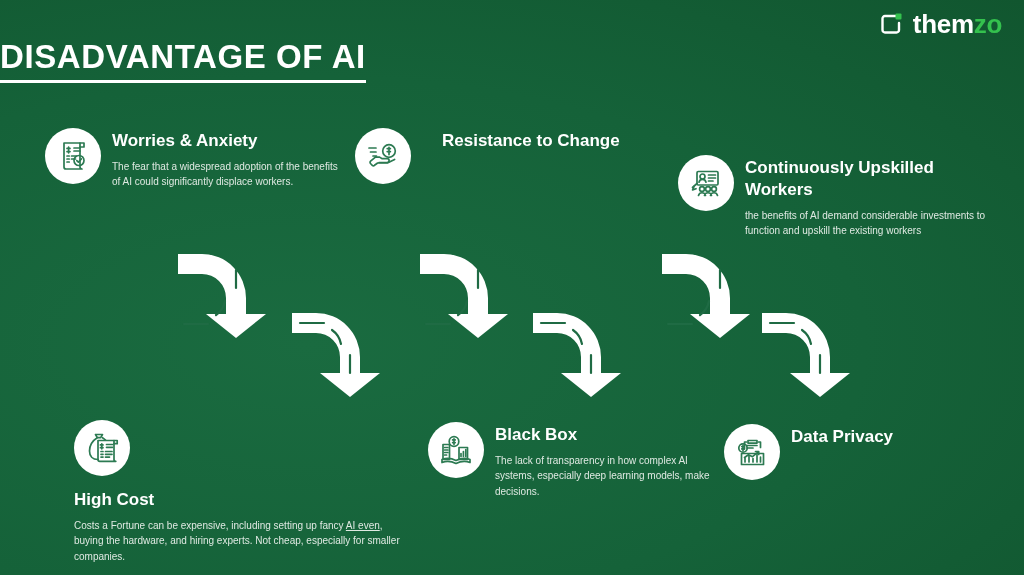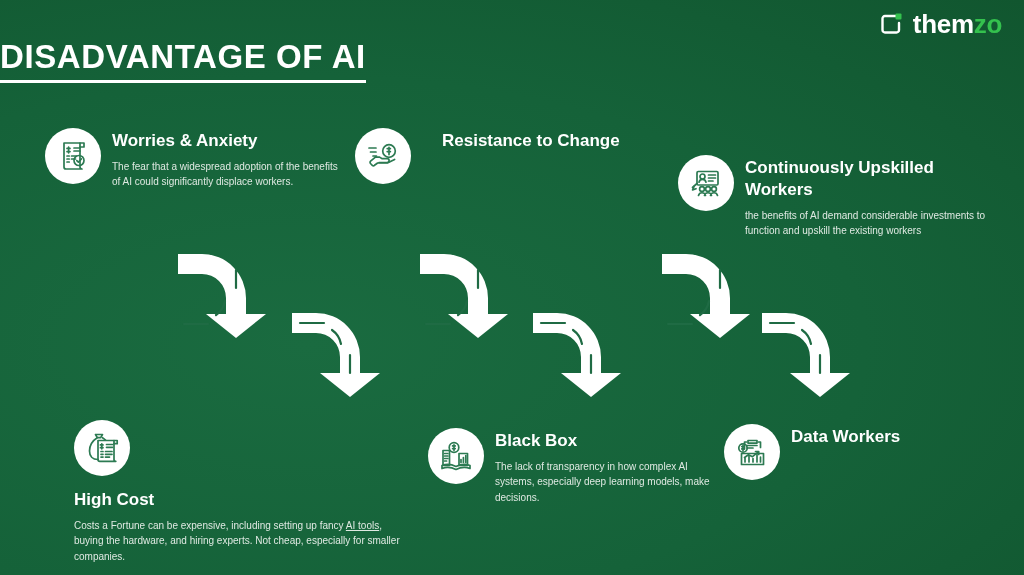--- a/index.html
+++ b/index.html
@@ -93,21 +93,21 @@
   }
   .card-desc .lnk { text-decoration: underline; }
 
   .just .card-desc { text-align: justify; }
 
   
   #card-worries       { left: 45px;  top: 128px; width: 300px; justify-content: space-between; }
   #card-resistance    { left: 355px; top: 128px; width: 300px; gap: 31px; }
   #card-upskilled     { left: 678px; top: 132px; width: 320px; margin-top: 23px; }
   #card-highcost      { left: 74px;  top: 420px; width: 330px; flex-direction: column; }
-  #card-blackbox      { left: 428px; top: 422px; width: 300px; margin-top: 6px; }
+  #card-blackbox      { left: 428px; top: 422px; width: 300px; }
   #card-privacy       { left: 724px; top: 424px; width: 300px; }
 
   #card-upskilled .card-title { font-size: 17px; }
   #card-upskilled .card-desc  { margin-top: 4px; }
 
   
   .arrow {
     position: absolute;
     pointer-events: none;
   }
@@ -203,21 +203,21 @@
         <path d="M14 10.5 h16 v19 a1.8 1.8 0 0 0 1.8 1.8 H15.8 a1.8 1.8 0 0 1 -1.8 -1.8 Z"></path>
         <path d="M30 10.5 h3.2 v3.2 H30"></path>
         <path d="M17.8 13.8 v5 M16.4 14.9 h2.6 M16.4 17.7 h2.6"></path>
         <path d="M22.5 14.5 h6 M22.5 17.3 h6"></path>
         <path d="M17 21.5 h2 M17 24.3 h2 M17 27.1 h2"></path>
         <path d="M21.5 21.5 h6.5 M21.5 24.3 h6.5 M21.5 27.1 h4"></path>
       </svg>
     </div>
     <div class="card-body">
       <div class="card-title">High Cost</div>
-      <div class="card-desc"><span>Costs a Fortune can be expensive, including setting up fancy </span><span class="lnk">AI tools</span><span>, buying the hardware, and hiring experts. Not cheap, especially for smaller companies.</span></div>
+      <div class="card-desc"><span>Costs a Fortune can be expensive, including setting up fancy </span><span class="lnk">AI even</span><span>, buying the hardware, and hiring experts. Not cheap, especially for smaller companies.</span></div>
     </div>
   </div>
 
   <div class="card" id="card-blackbox">
     <div class="icon-circle">
       <svg width="34" height="34" viewBox="0 0 34 34" fill="none" stroke="#2c7a52" stroke-width="1.7" stroke-linecap="round" stroke-linejoin="round">
         <circle cx="15" cy="8.5" r="4.8"></circle>
         <path d="M15 5.8 v5.4 M13.6 6.9 h2.6 M13.6 9.6 h2.6"></path>
         <path d="M4 11.5 h6.5 v15 H4 Z"></path>
         <path d="M5.6 14.5 h3.3 M5.6 17 h3.3 M5.6 19.5 h3.3 M5.6 22 h2"></path>
@@ -241,21 +241,21 @@
         <circle cx="8" cy="13" r="4.2"></circle>
         <path d="M8 10.6 v4.8 M6.8 11.6 h2.4 M6.8 13.9 h2.4"></path>
         <path d="M12 10.5 h10 M12 13 h6"></path>
         <path d="M6.5 18.5 h22 v11 h-22 Z"></path>
         <path d="M10 27 v-4 M14 27 v-6 M18 27 v-3.5 M22 27 v-7.5 M25.5 27 v-5"></path>
         <path d="M9.5 22.5 l4 -2.8 l4 2 l5.5 -4.5"></path>
         <path d="M20.5 16.5 h3.2 v3"></path>
       </svg>
     </div>
     <div class="card-body">
-      <div class="card-title">Data Workers</div>
+      <div class="card-title">Data Privacy</div>
     </div>
   </div>
 
   <div class="arrow" id="arrow-up-1">
     <svg width="104" height="90" viewBox="0 0 104 90">
       <path d="M0 64 H24 a24 24 0 0 0 24 -24 V24 h-20 L58 0 L88 24 H68 v16 a44 44 0 0 1 -44 44 H0 Z" transform="translate(0,0) scale(1,-1) translate(0,-90)" fill="#ffffff"></path>
       <g stroke="#1f6b44" stroke-width="2.2" stroke-linecap="round" fill="none">
         <path d="M6 76 H30"></path>
         <path d="M38 67 a22 22 0 0 0 9 -14"></path>
         <path d="M58 40 V22"></path>

